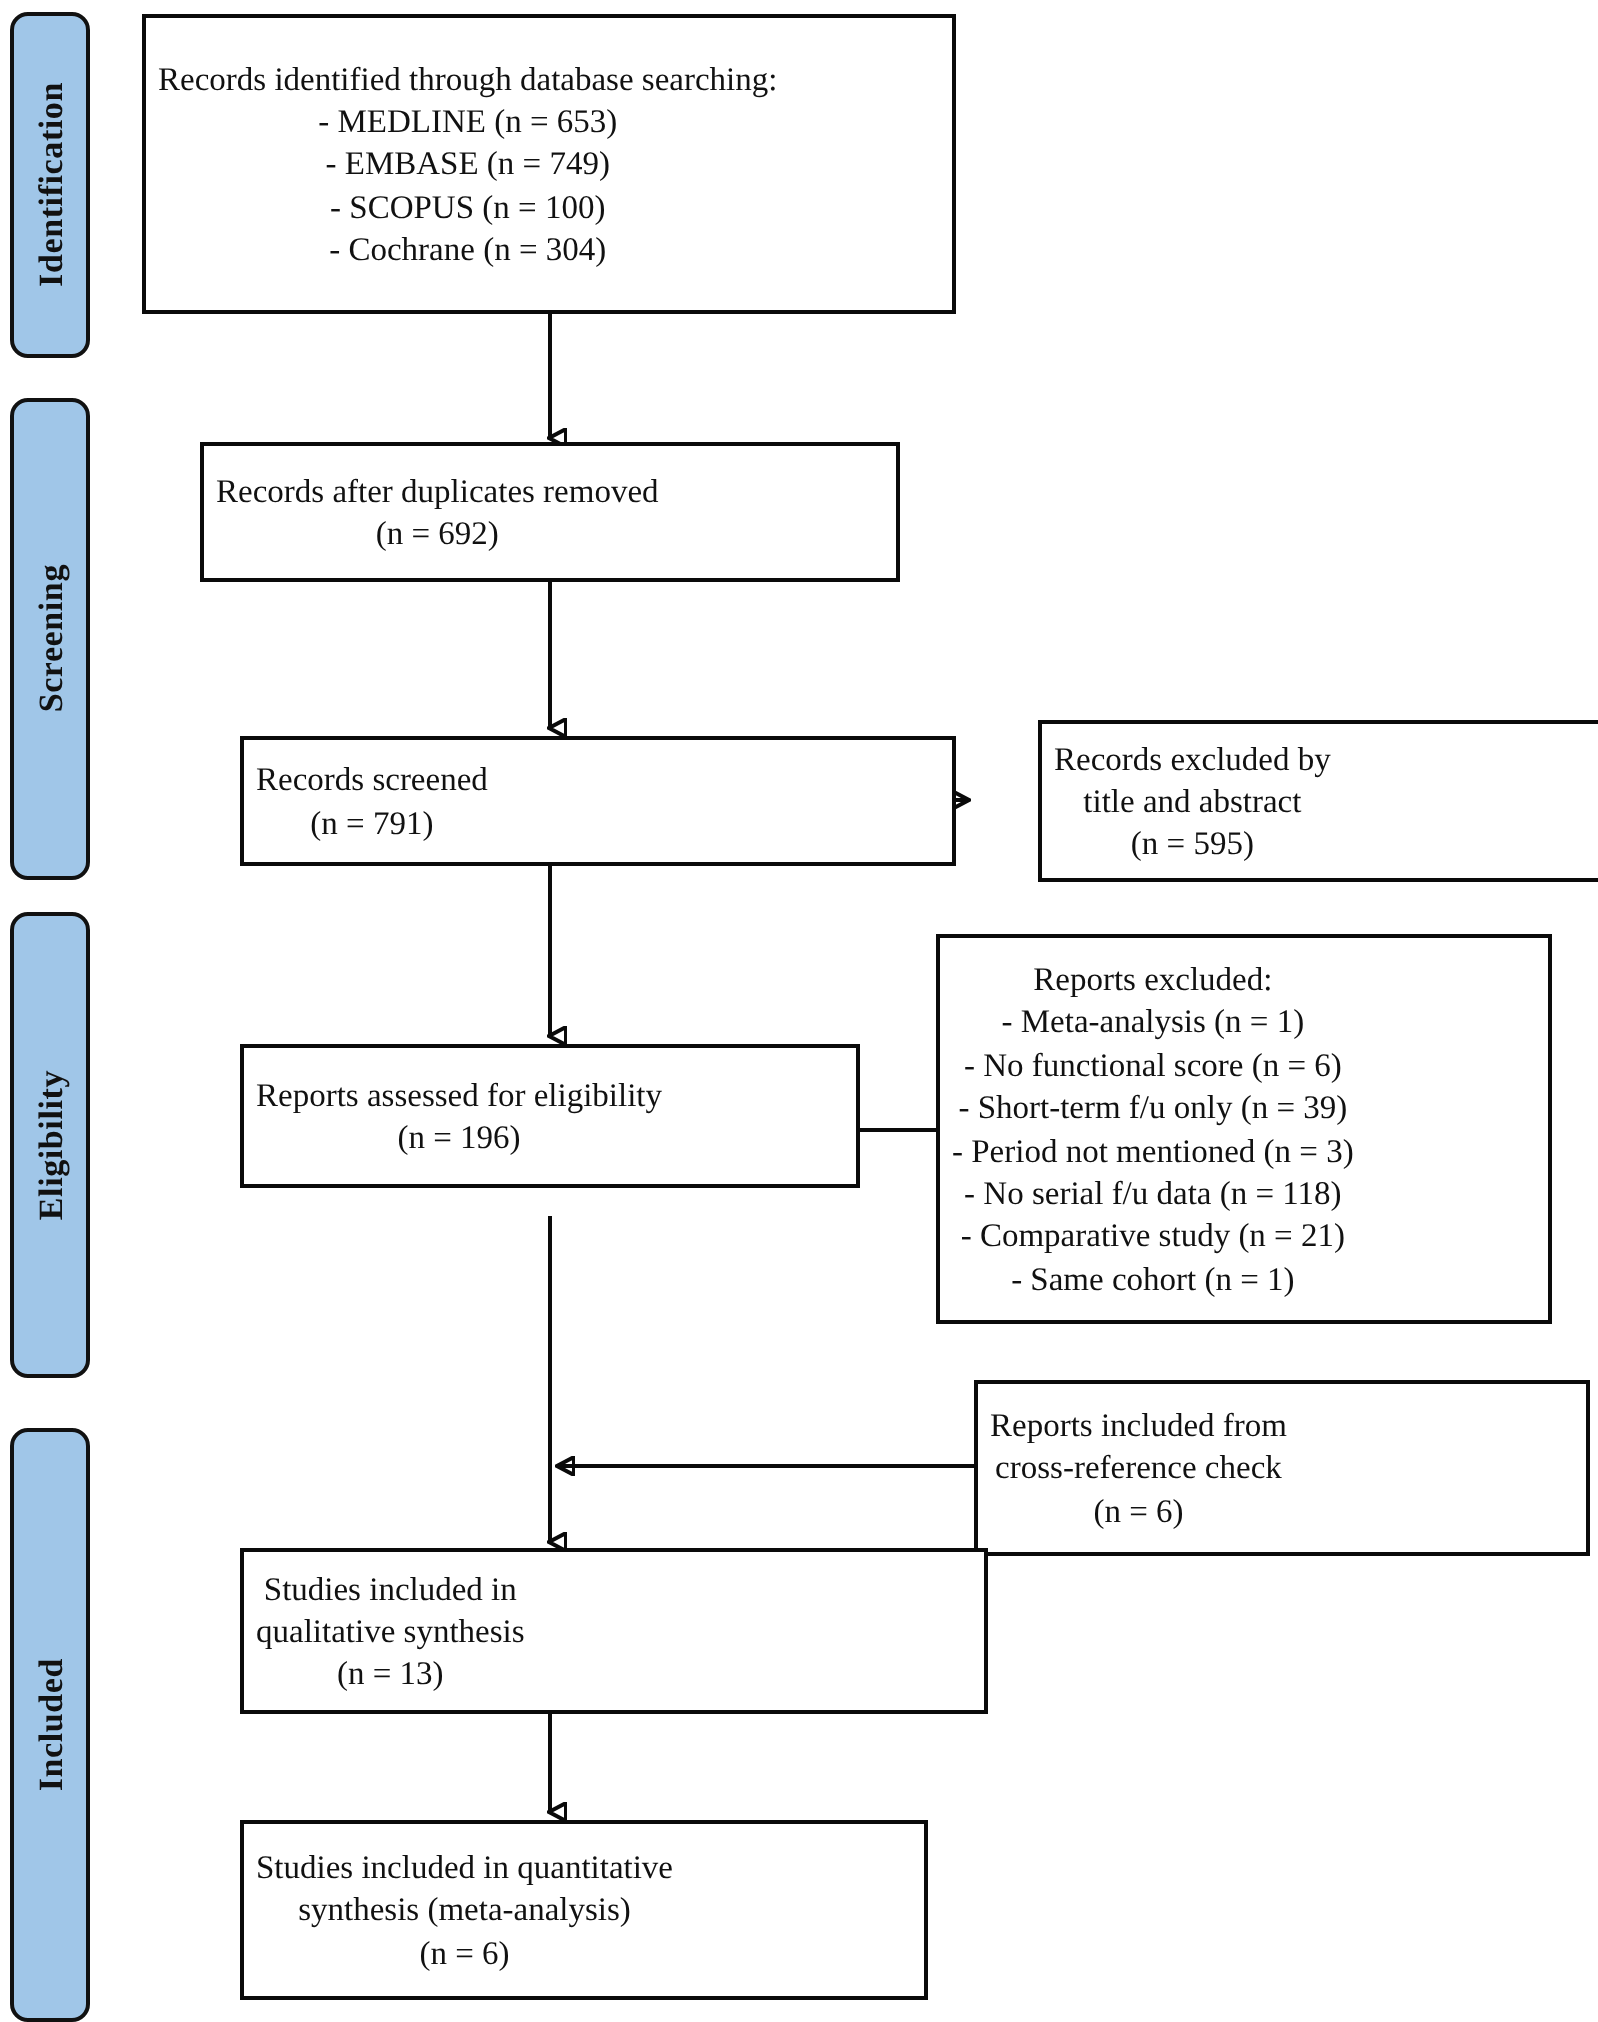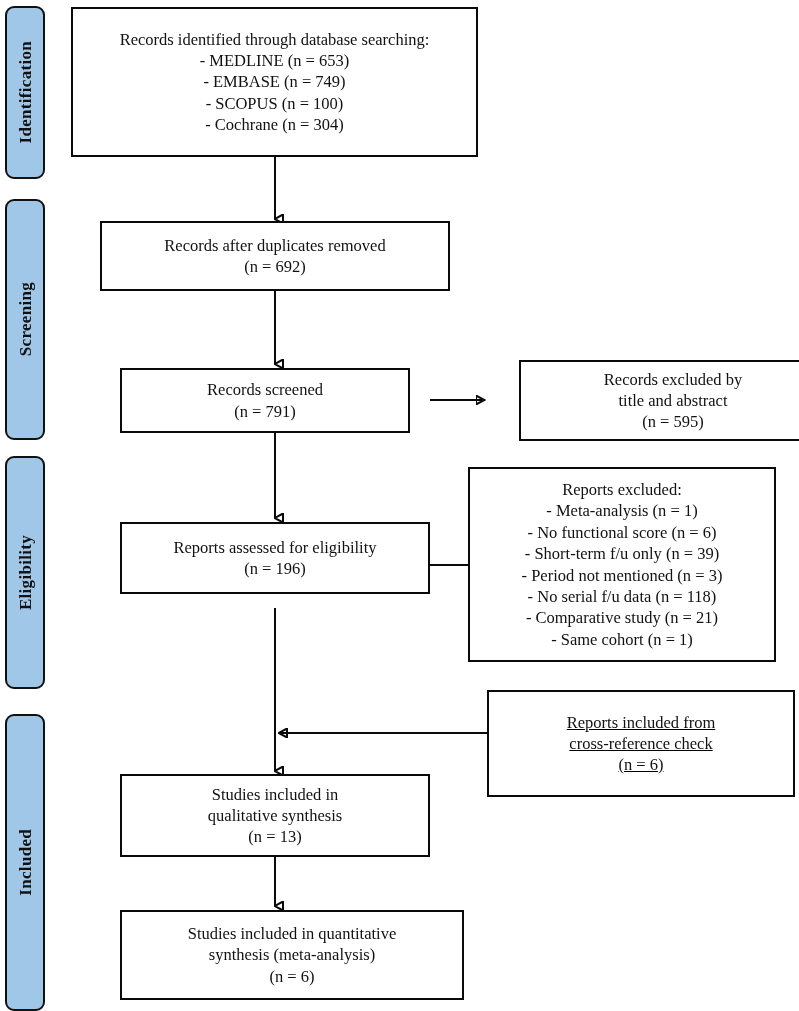--- a/index.html
+++ b/index.html
@@ -46,21 +46,20 @@
   }
 
   
   .flow-box {
     position: absolute;
     box-sizing: border-box;
     background: #ffffff;
     border: 2.5px solid #0a0a0a;
     display: flex;
     align-items: center;
-    justify-content: center;
     text-align: center;
   }
   .flow-box .box-text {
     font-family: "Liberation Serif", "DejaVu Serif", serif;
     font-size: 16.5px;
     line-height: 1.28;
     color: #111111;
     white-space: pre-line;
     padding: 0 6px;
   }
@@ -141,21 +140,21 @@
 -  EMBASE (n = 749)
 -  SCOPUS (n = 100)
 -  Cochrane (n = 304)</span>
   </div>
 
   <div class="flow-box" style="left:100px; top:221px; width:350px; height:70px;">
     <span class="box-text">Records after duplicates removed
 (n = 692)</span>
   </div>
 
-  <div class="flow-box" style="left:120px; top:368px; width:290px; height:65px;">
+  <div class="flow-box" style="left:120px; top:368px; width:358px; height:65px;">
     <span class="box-text">Records screened
 (n = 791)</span>
   </div>
 
   <div class="flow-box" style="left:507px; top:360px; width:308px; height:81px;margin-left:12px;">
     <span class="box-text">Records excluded by
 title and abstract
 (n = 595)</span>
   </div>
 
@@ -168,27 +167,27 @@
     <span class="box-text">Reports excluded:
 -  Meta-analysis (n = 1)
 -  No functional score (n = 6)
 -  Short-term f/u only (n = 39)
 -  Period not mentioned (n = 3)
 -  No serial f/u data (n = 118)
 -  Comparative study (n = 21)
 -  Same cohort (n = 1)</span>
   </div>
 
-  <div class="flow-box" style="left:487px; top:690px; width:308px; height:107px;text-decoration:underline;">
+  <div class="flow-box" style="left:487px; top:690px; width:308px; height:88px;">
     <span class="box-text">Reports included from
 cross-reference check
 (n = 6)</span>
   </div>
 
-  <div class="flow-box" style="left:120px; top:774px; width:310px; height:83px;">
+  <div class="flow-box" style="left:120px; top:774px; width:374px; height:83px;">
     <span class="box-text">Studies included in
 qualitative synthesis
 (n = 13)</span>
   </div>
 
   <div class="flow-box" style="left:120px; top:910px; width:344px; height:90px;">
     <span class="box-text">Studies included in quantitative
 synthesis (meta-analysis)
 (n = 6)</span>
   </div>

